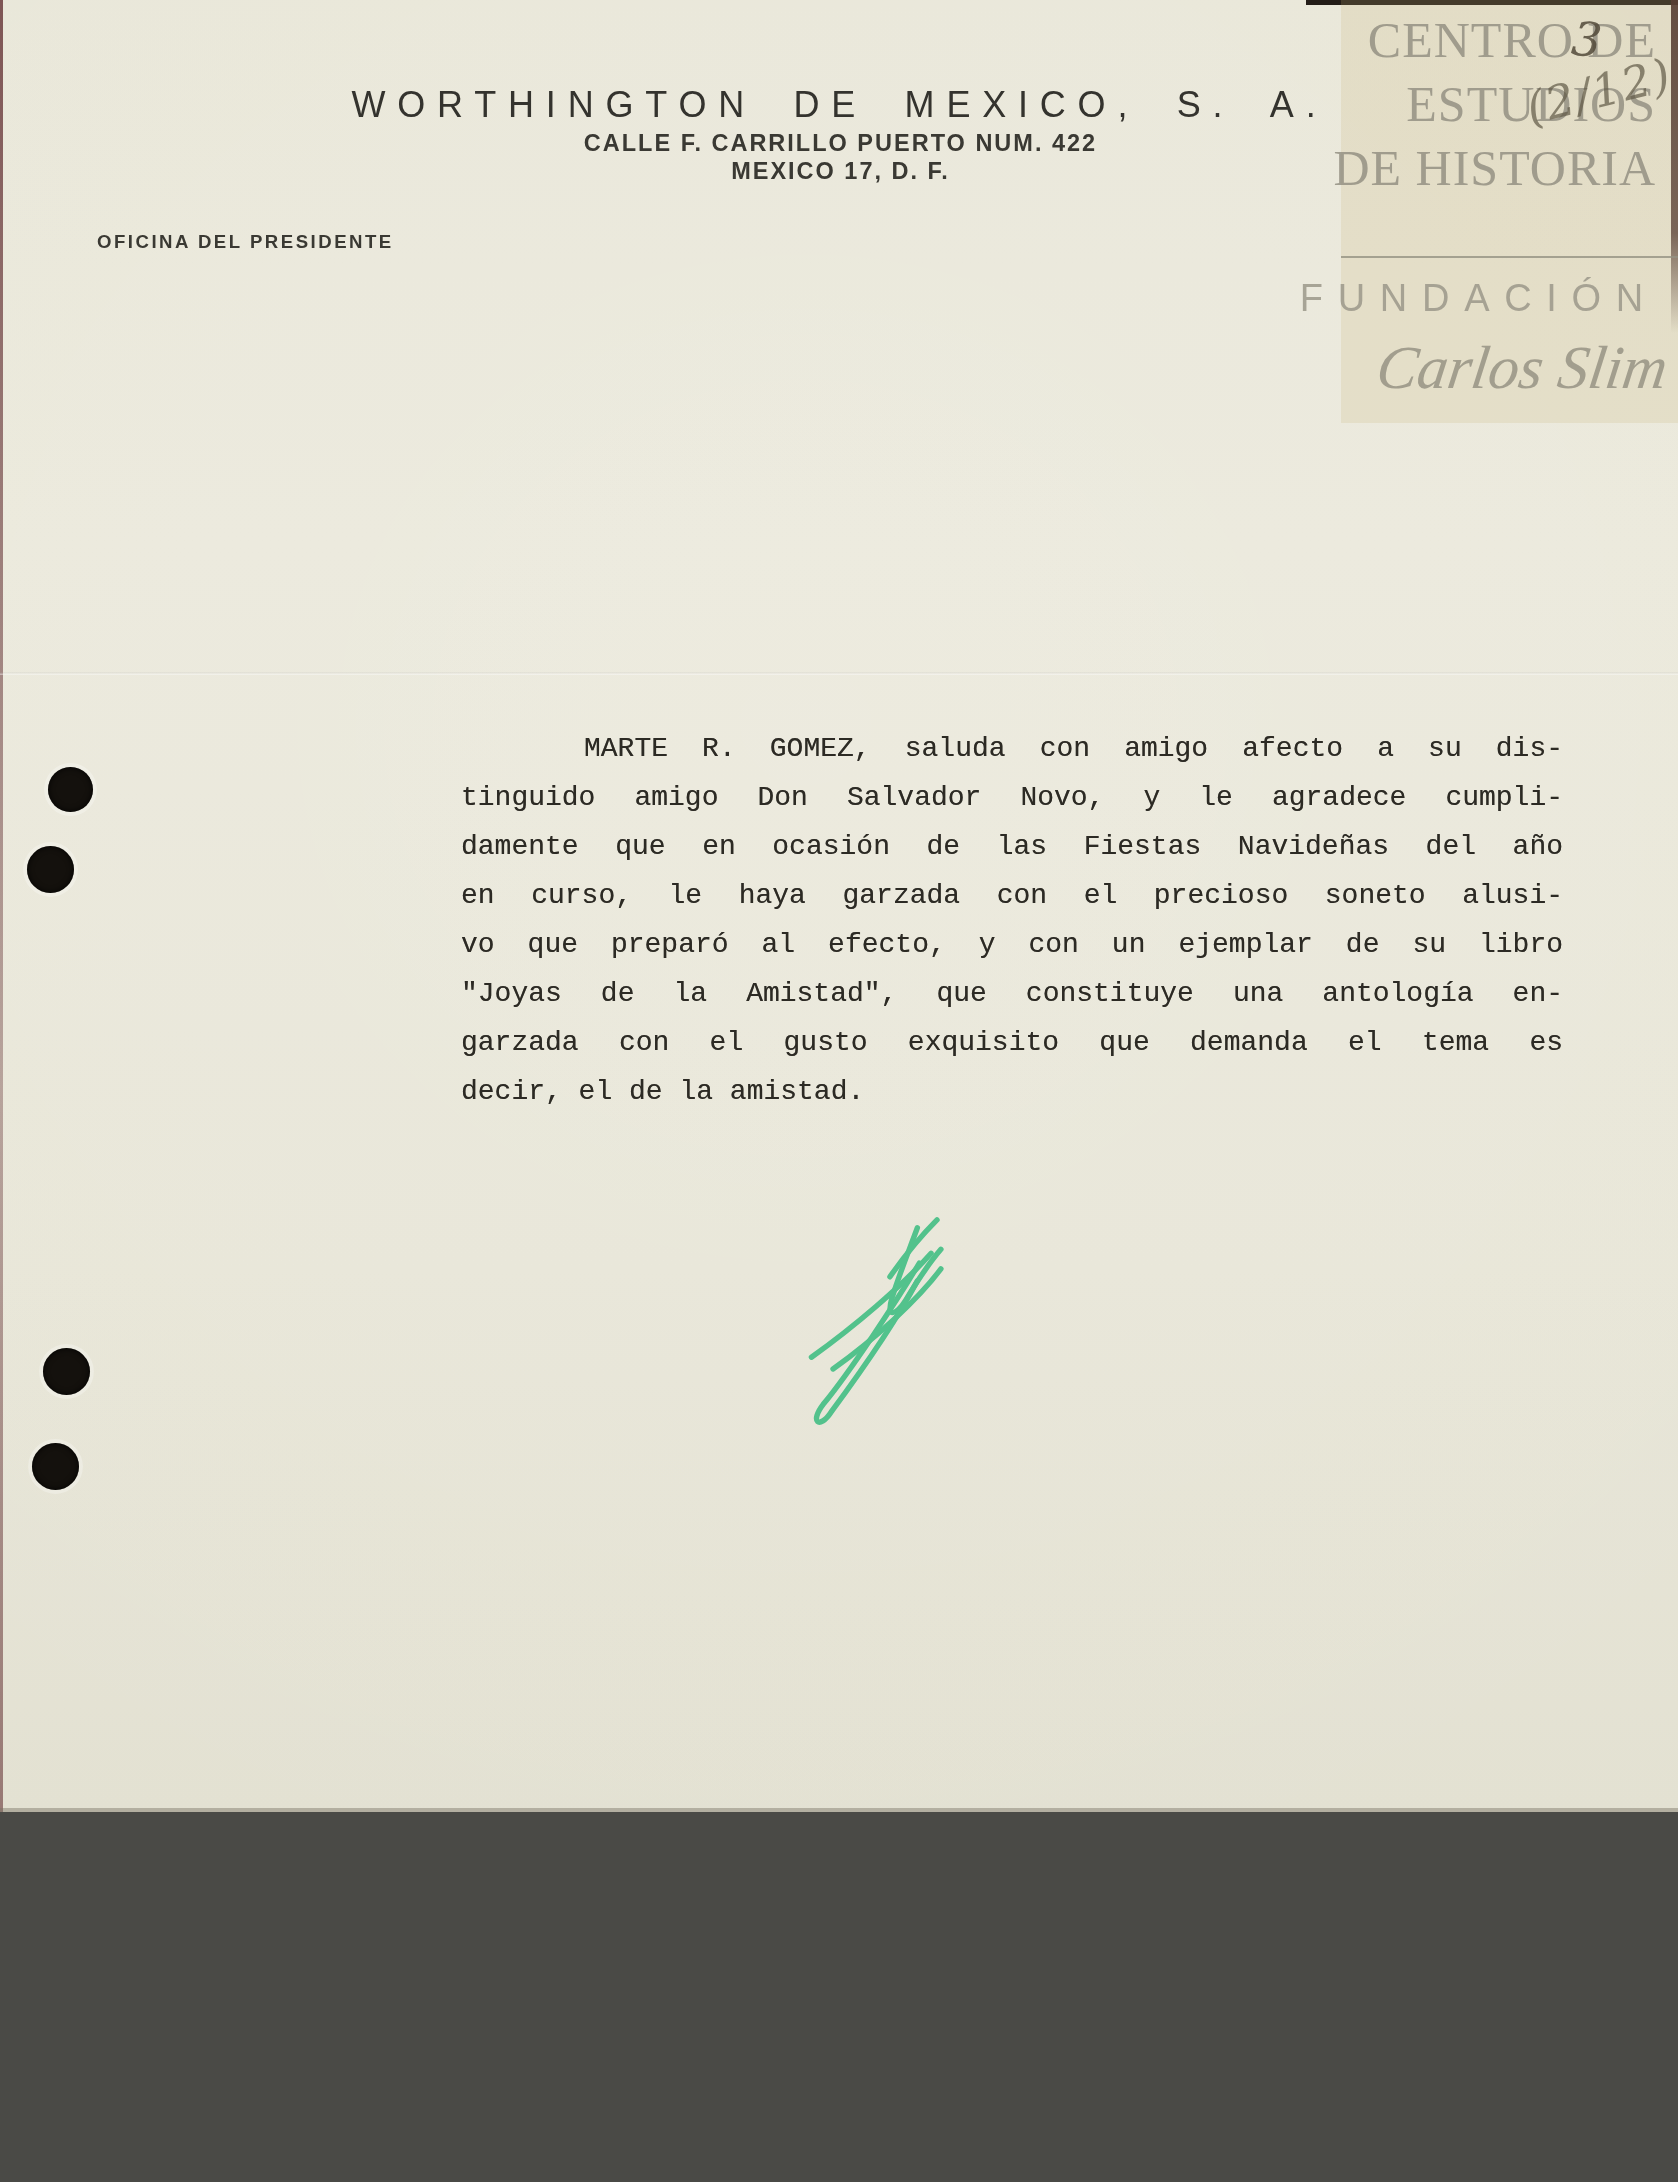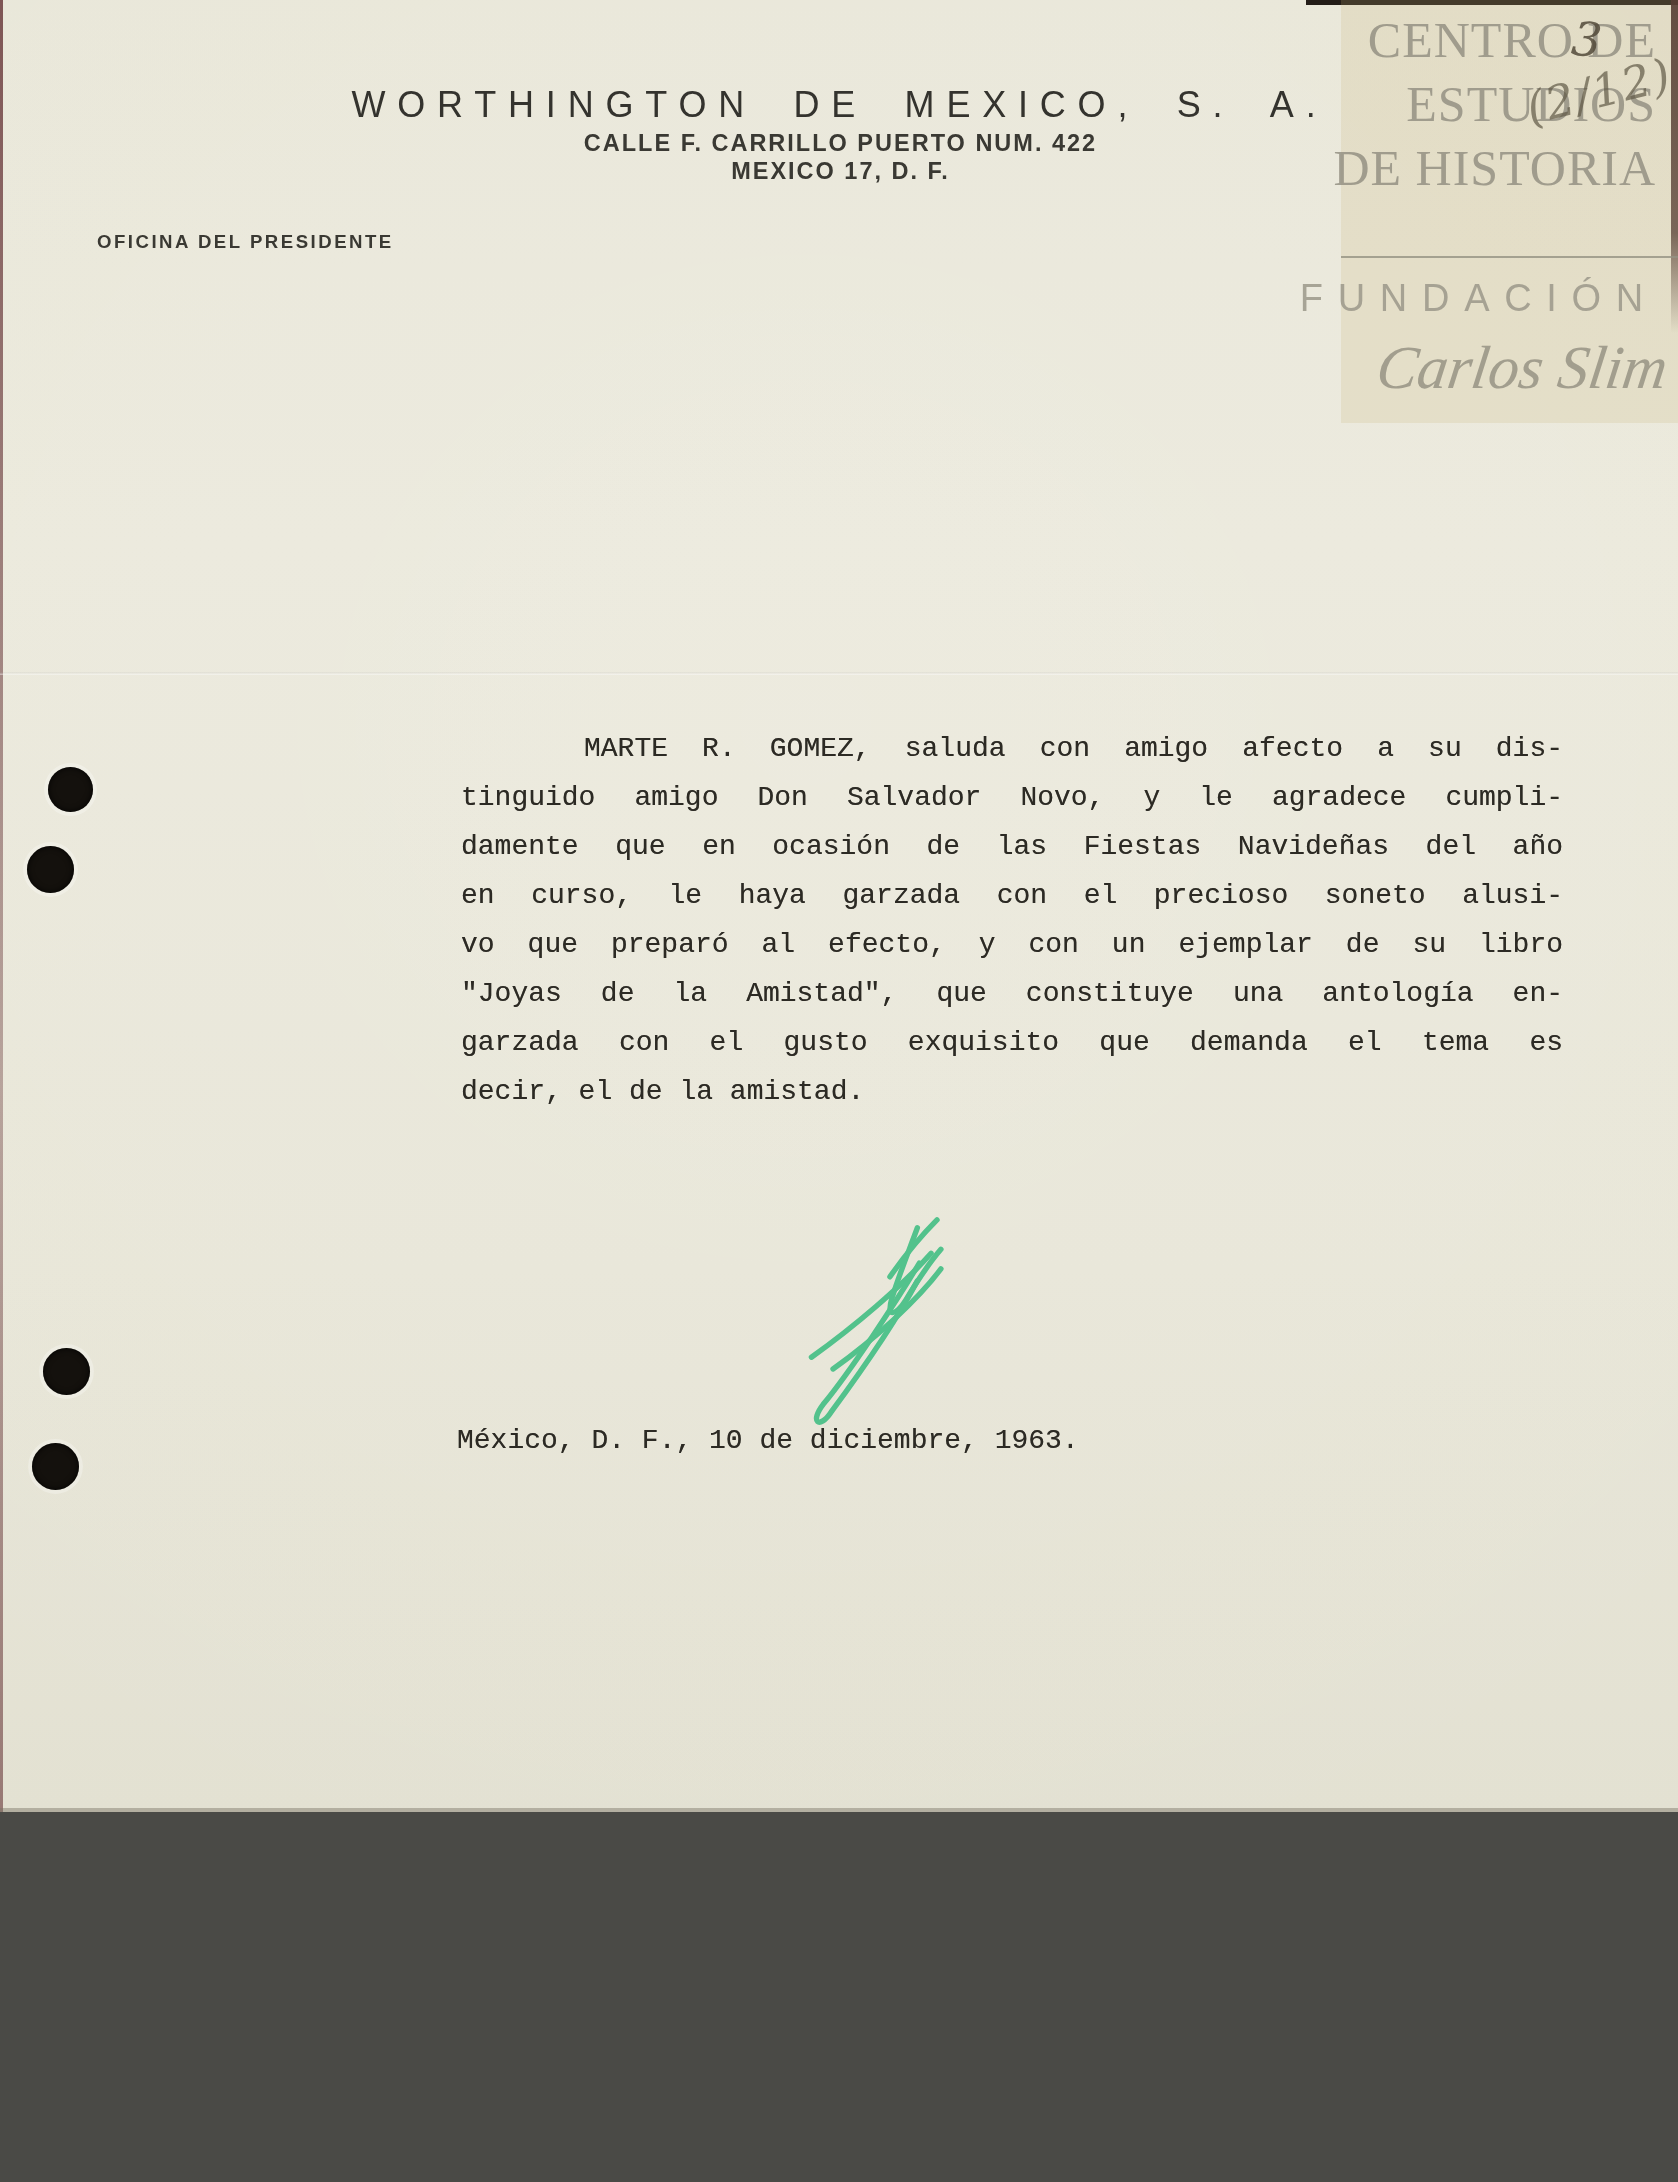--- a/index.html
+++ b/index.html
@@ -125,21 +125,20 @@
   <svg class="sig" width="206" height="221" viewBox="0 0 210 225">
     <g fill="none" stroke="#47bf86" stroke-width="5.5" stroke-linecap="round" opacity="0.92">
       <path d="M138 20 C130 42 120 66 112 92 C106 112 116 110 126 94 C138 74 150 56 162 42"></path>
       <path d="M158 12 C142 28 124 50 110 70"></path>
       <path d="M30 152 C72 122 122 80 152 46"></path>
       <path d="M52 164 C94 134 138 94 162 62"></path>
       <path d="M140 56 C116 96 70 166 42 200 C28 218 38 226 50 208 C78 170 116 116 138 74"></path>
     </g>
   </svg>
 
-  <div class="date-line">México, D. F., 10 de diciembre, 1963.</div>
 
   <div class="hole h1"></div>
   <div class="hole h2"></div>
   <div class="hole h3"></div>
   <div class="hole h4"></div>
 
 </div>
 
 
 </body></html>

